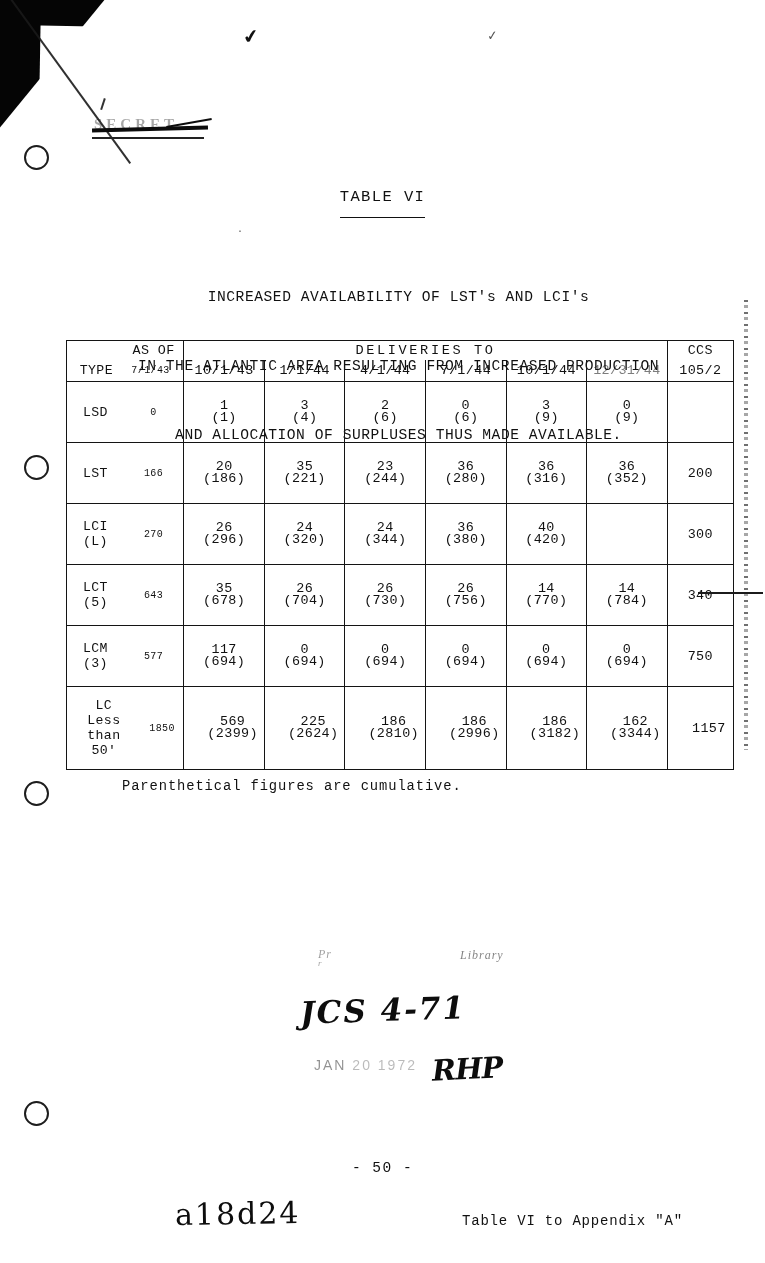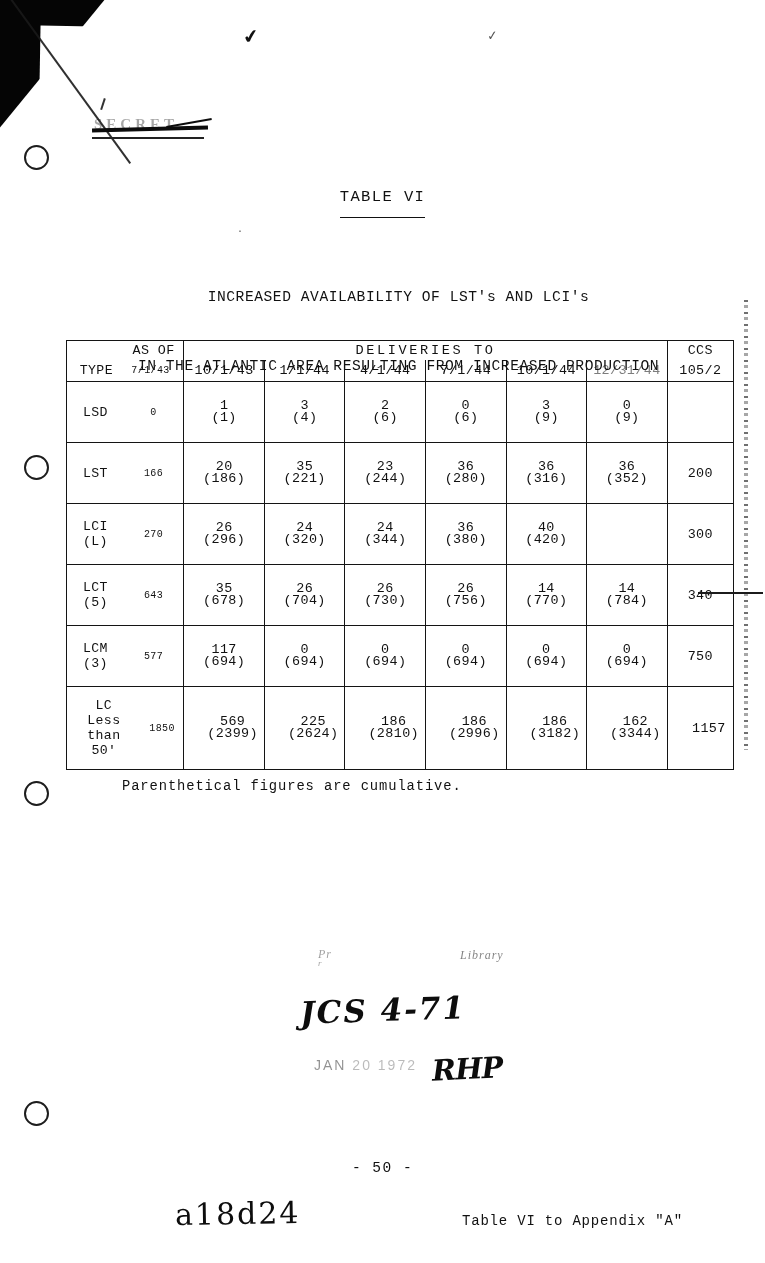--- a/index.html
+++ b/index.html
@@ -337,20 +337,21 @@
 
   <div class="tbl-heading">
     <span>TABLE VI</span>
   </div>
 
   <div class="stray-dot">·</div>
 
   <div class="subtitle">
     <div>INCREASED AVAILABILITY OF LST's AND LCI's</div>
     <div>IN THE ATLANTIC AREA RESULTING FROM INCREASED PRODUCTION</div>
+    <div>AND ALLOCATION OF SURPLUSES THUS MADE AVAILABLE.</div>
   </div>
 
   <div class="tbl-wrap">
     <table class="data">
       <colgroup>
         <col class="c-type">
           <col class="c-asof">
         <col class="c-del">
           <col class="c-del">
           <col class="c-del">

